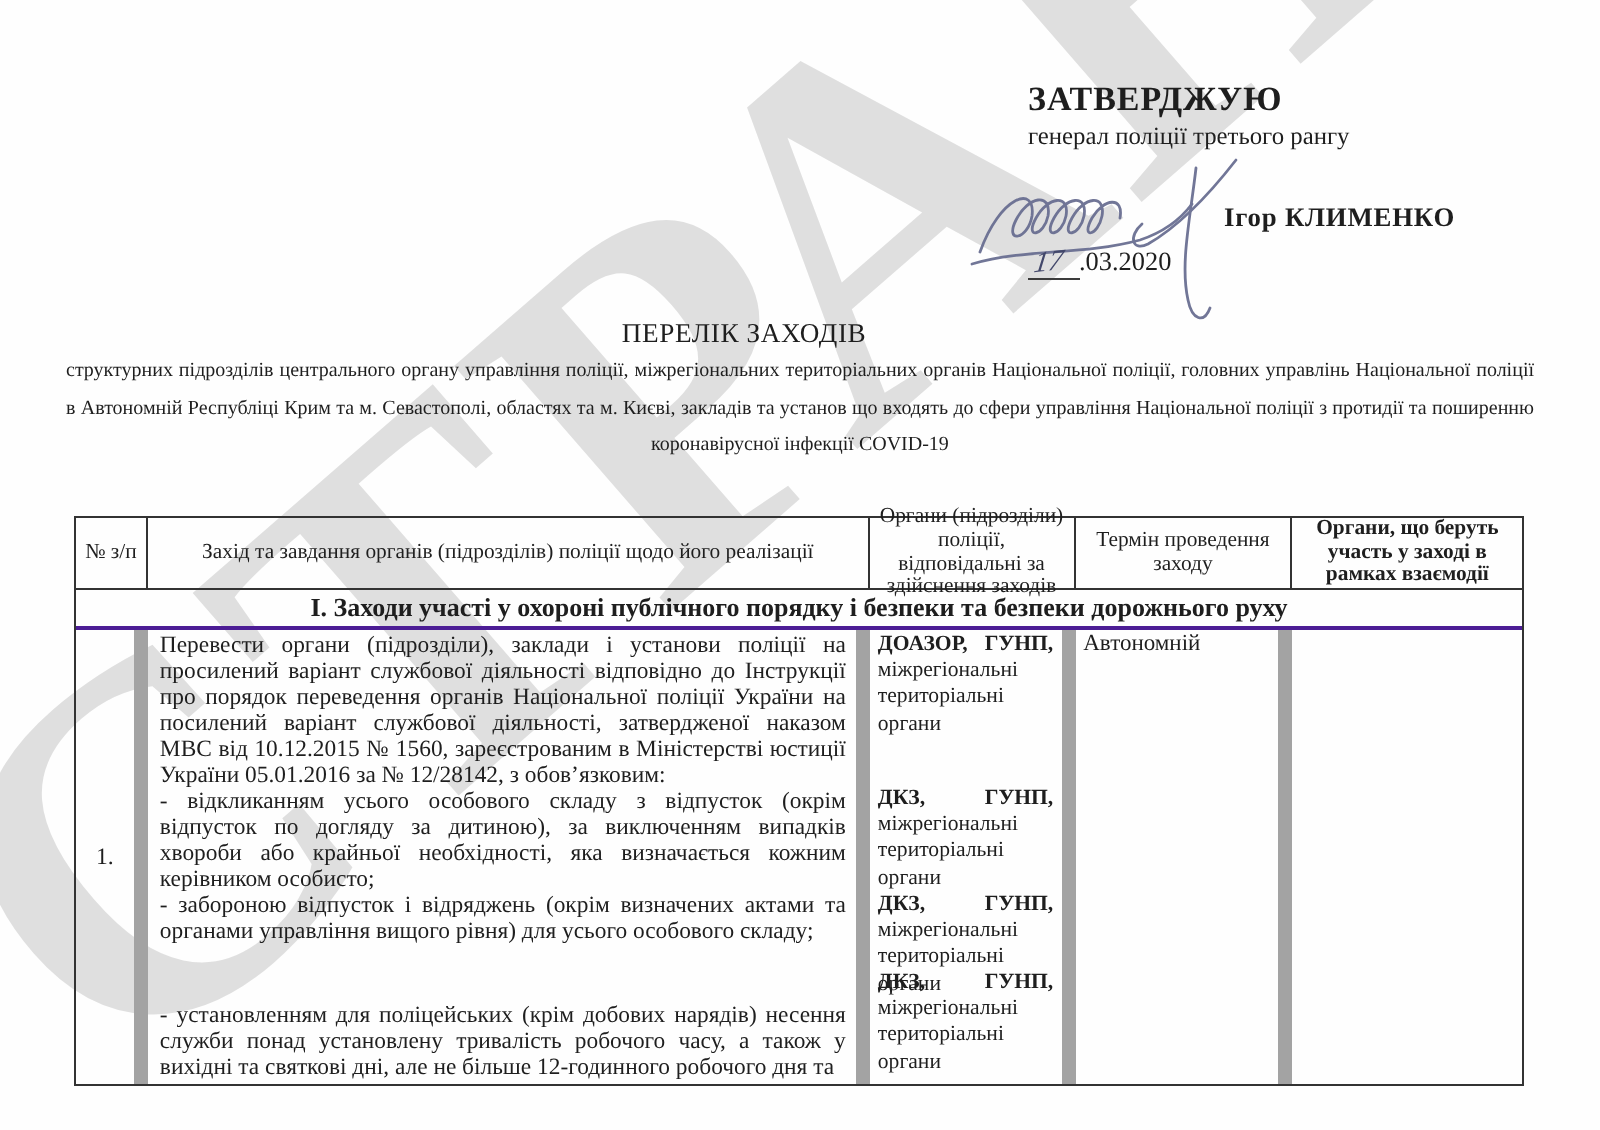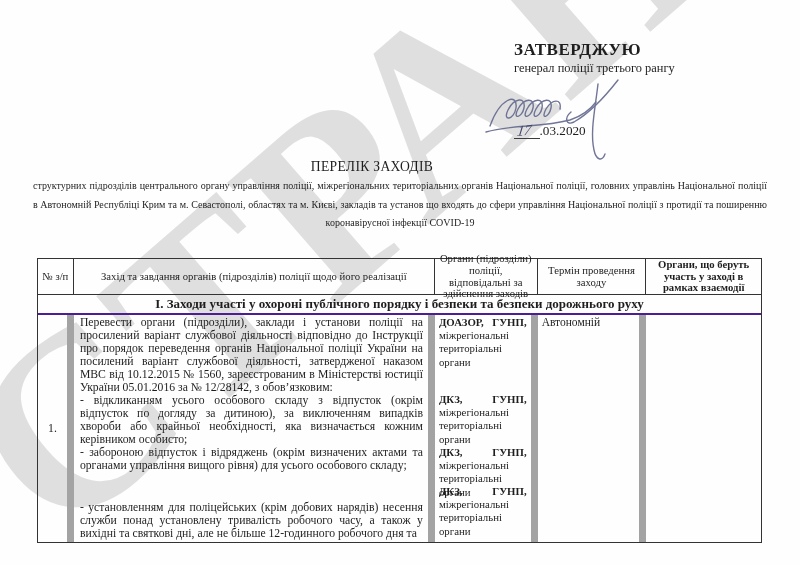--- a/index.html
+++ b/index.html
@@ -75,20 +75,21 @@
 
   <svg class="signature" width="190" height="92" viewBox="0 0 190 92">
     <g fill="none" stroke="#6a6f92" stroke-width="1.4" stroke-linecap="round" opacity="0.95">
       <path d="M12,50 C22,22 40,16 38,32 C36,44 24,46 30,34 C36,22 48,20 46,32 C44,42 34,44 40,33 C46,22 57,21 55,32 C53,42 43,44 49,33 C55,22 66,21 64,32 C62,42 52,44 58,33 C64,22 75,21 73,32 C71,42 62,44 68,33 C74,23 84,22 82,33"></path>
       <path d="M8,56 C36,48 62,52 92,44 C104,40 112,34 118,26"></path>
       <path d="M140,4 C126,22 110,38 96,46 C88,50 86,42 93,36"></path>
       <path d="M120,8 C117,34 112,56 116,74 C118,84 124,86 127,78"></path>
     </g>
   </svg>
 
+  <div class="signer">Ігор КЛИМЕНКО</div>
 
   <div class="date-line">
     <span class="hand-underline"><span class="hand">17</span></span><span>.03.2020</span>
   </div>
 
   <div class="title">ПЕРЕЛІК ЗАХОДІВ</div>
   <div class="subtitle">структурних підрозділів центрального органу управління поліції, міжрегіональних територіальних органів Національної поліції, головних управлінь Національної поліції в Автономній Республіці Крим та м. Севастополі, областях та м. Києві, закладів та установ що входять до сфери управління Національної поліції з протидії та поширенню коронавірусної інфекції COVID-19</div>
 
   <div class="doc-table">
 

